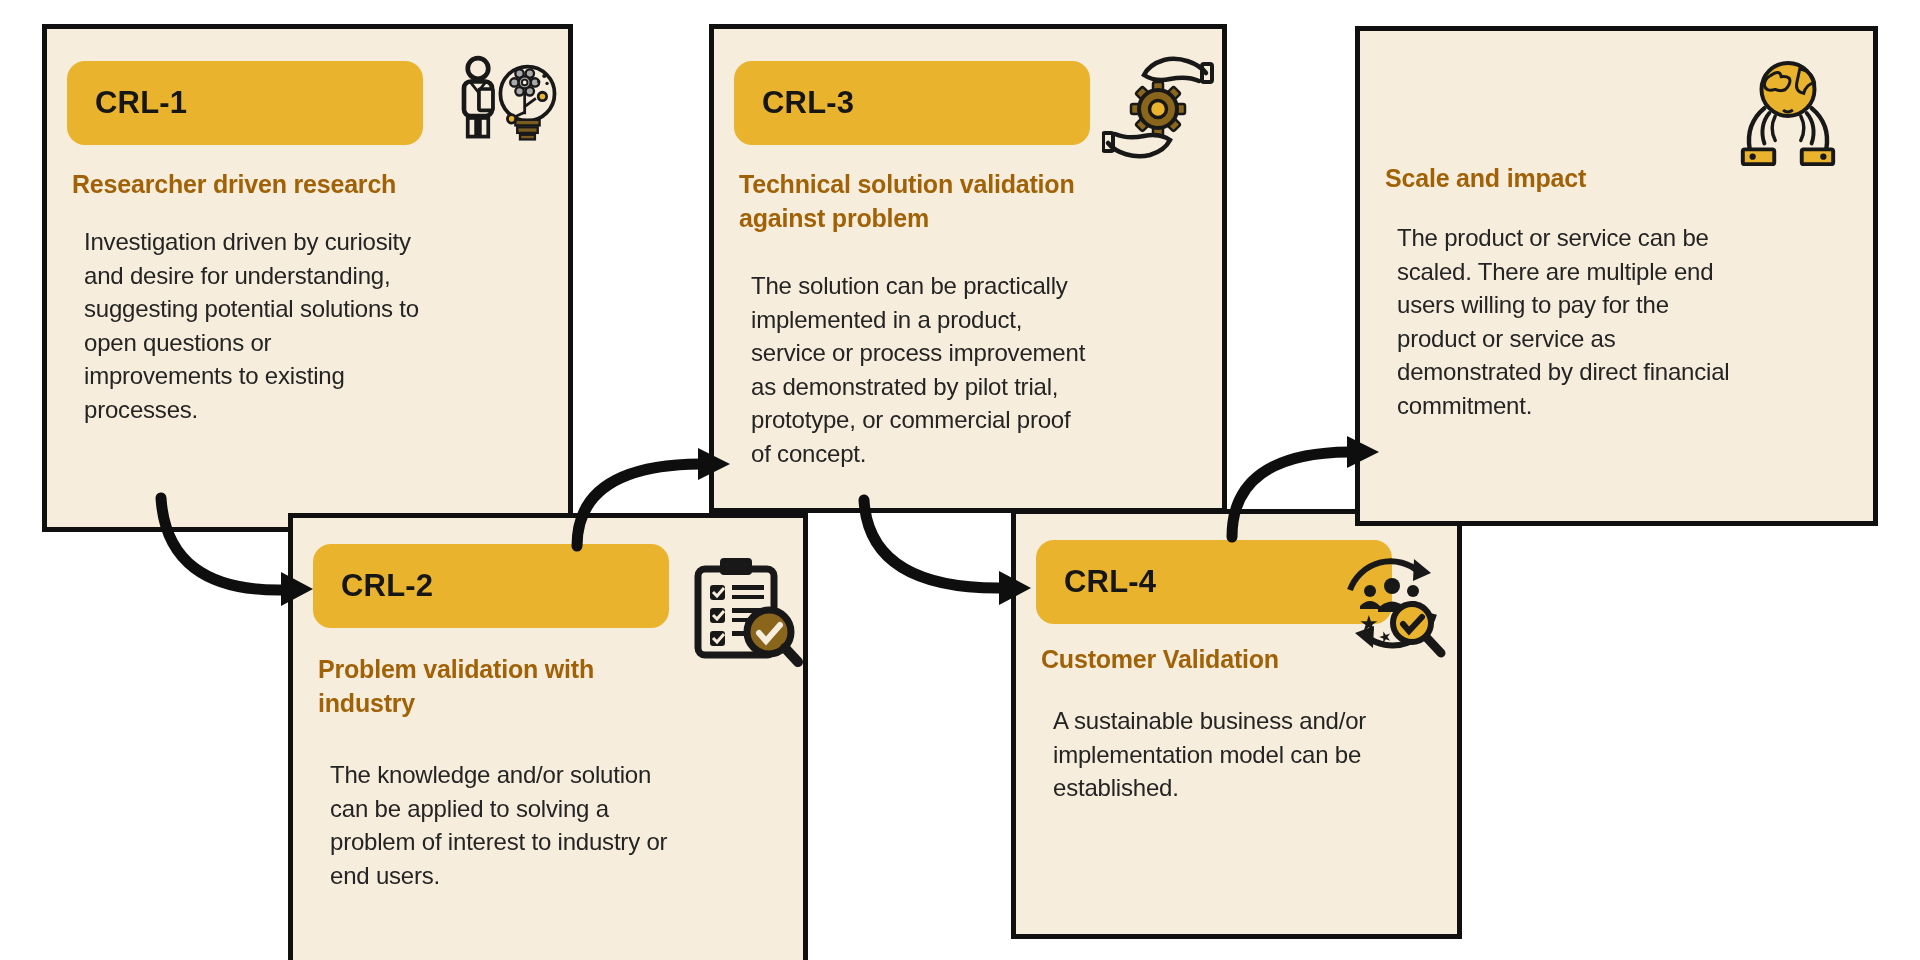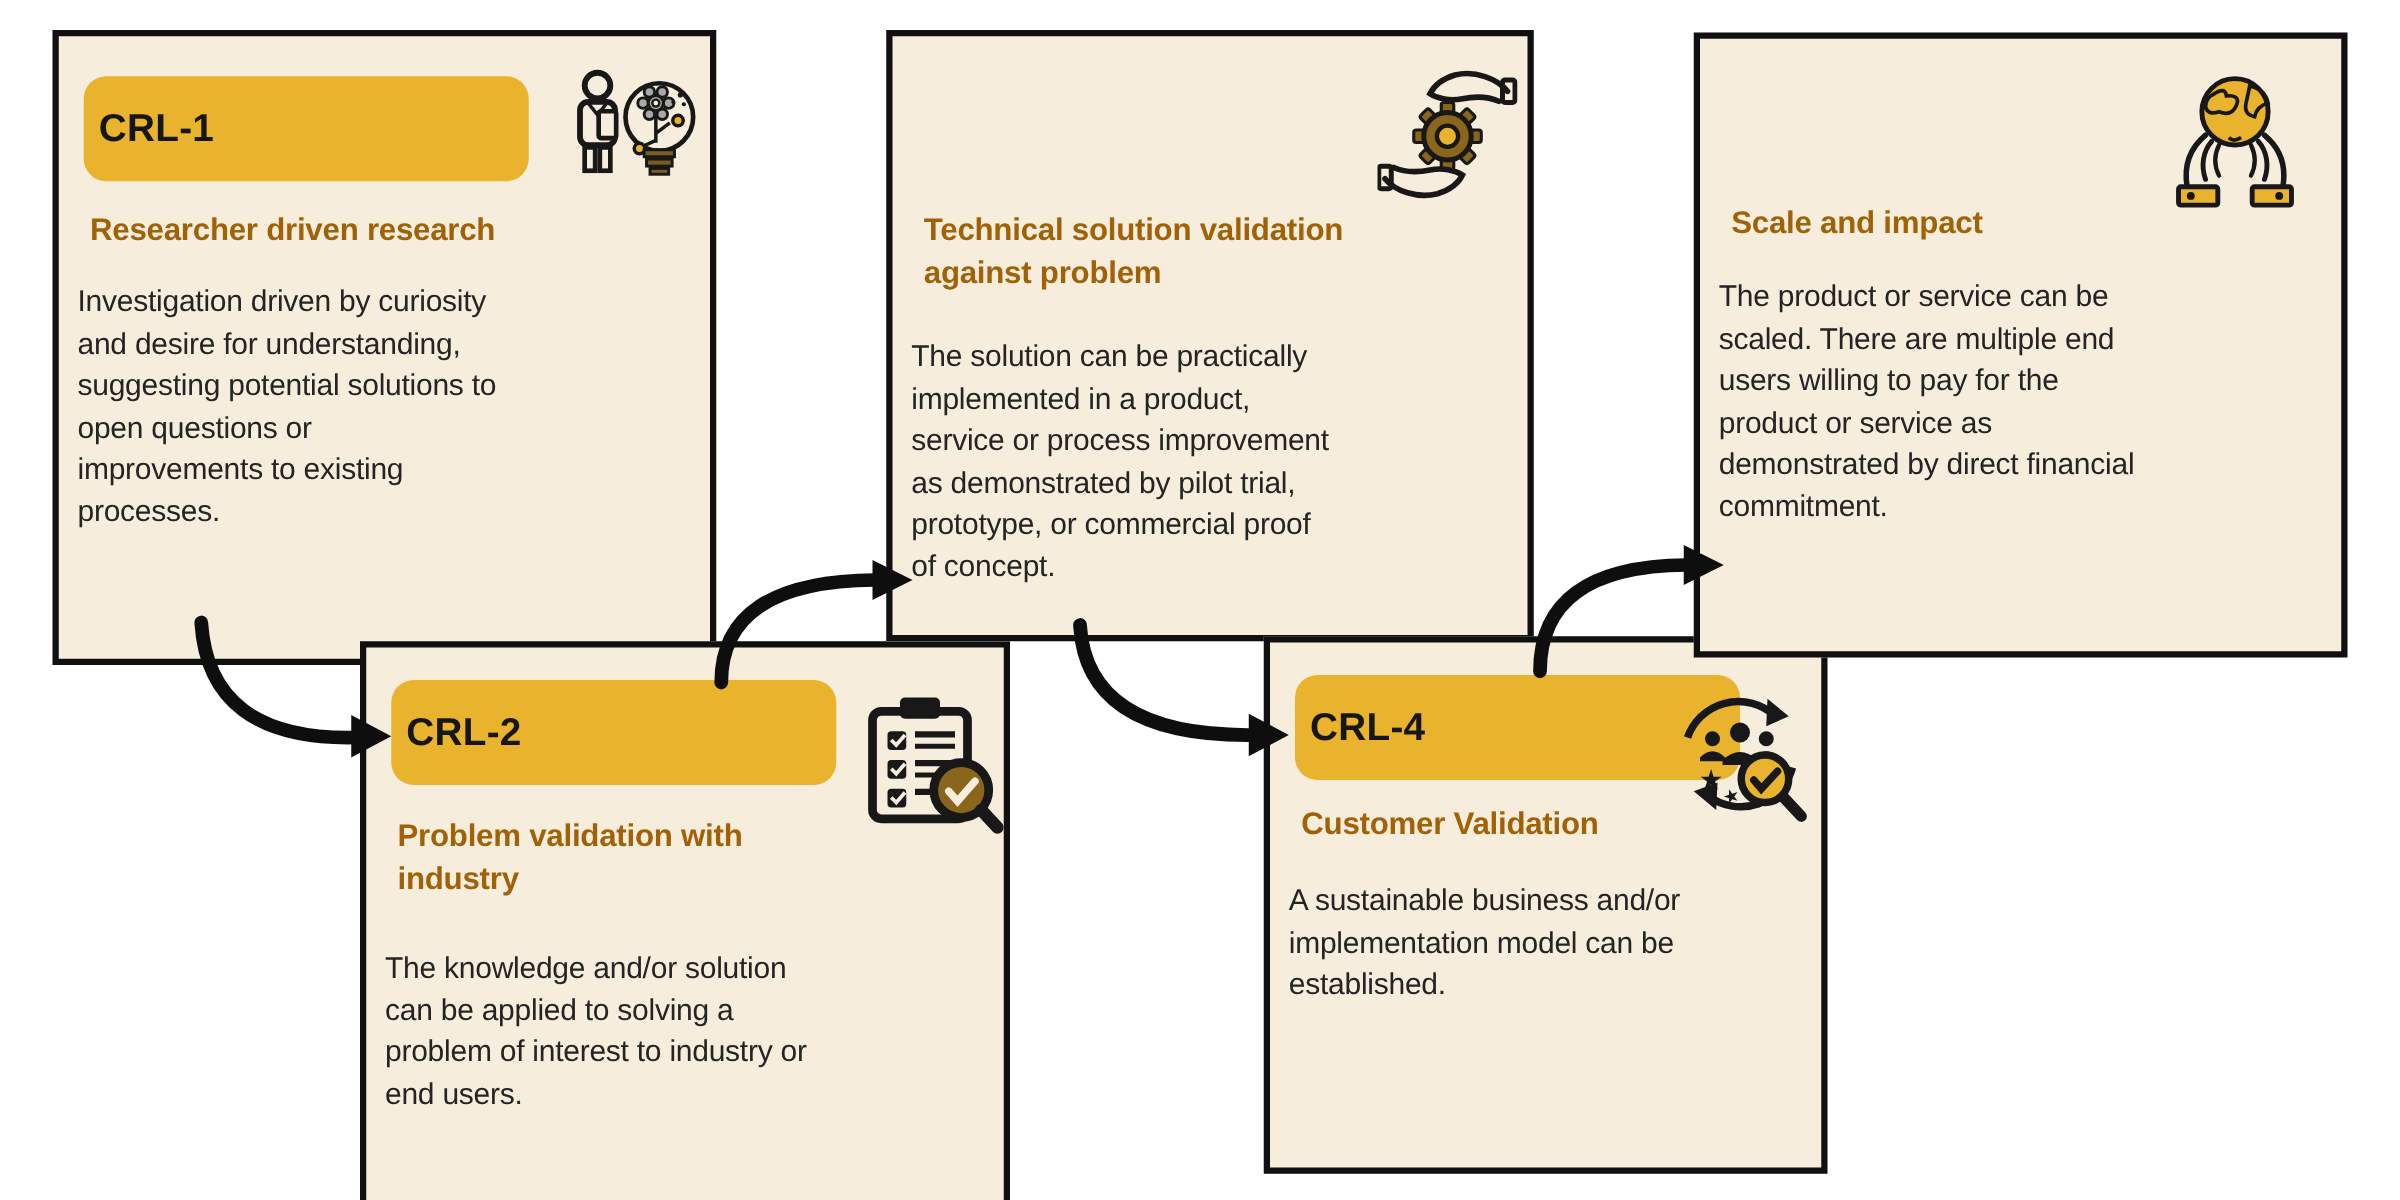--- a/index.html
+++ b/index.html
@@ -18,28 +18,28 @@
   .card{position:absolute;background:var(--card-bg);
     border:5px solid var(--card-border);}
   #card-1{left:42px;top:24px;width:531px;height:508px;z-index:1}
   #card-2{left:288px;top:513px;width:520px;height:541px;z-index:2}
   #card-3{left:709px;top:24px;width:518px;height:489px;z-index:3}
   #card-4{left:1011px;top:509px;width:451px;height:430px;z-index:4}
   #card-5{left:1355px;top:26px;width:523px;height:500px;z-index:5}
 
   .badge{position:absolute;left:20px;top:32px;width:356px;height:84px;
     background:var(--badge-yellow);border-radius:18px;
-    display:flex;align-items:center;padding-left:12px;}
+    display:flex;align-items:center;padding-left:28px;}
   #card-2 .badge,#card-4 .badge{top:26px}
   .badge-label{font-size:31px;font-weight:700;color:#161616;letter-spacing:.2px}
 
   .card-title{position:absolute;left:25px;right:24px;
     font-size:25px;font-weight:700;line-height:34px;color:#a16207;
     white-space:pre-line;letter-spacing:-0.2px}
-  .card-body{position:absolute;left:15px;right:16px;
+  .card-body{position:absolute;left:37px;right:16px;
     font-size:24px;font-weight:400;line-height:33.5px;color:#242424;
     white-space:pre-line;letter-spacing:-0.2px}
 
   #card-1 .card-title{top:138px} #card-1 .card-body{top:196px}
   #card-2 .card-title{top:134px} #card-2 .card-body{top:240px}
   #card-3 .card-title{top:138px} #card-3 .card-body{top:240px}
   #card-4 .card-title{top:128px} #card-4 .card-body{top:190px}
   #card-5 .card-title{top:130px} #card-5 .card-body{top:190px}
 
   .icon{position:absolute;width:112px;height:110px}
@@ -132,20 +132,23 @@
     </div>
     <h2 class="card-title">Problem validation with
 industry</h2>
     <p class="card-body">The knowledge and/or solution
 can be applied to solving a
 problem of interest to industry or
 end users.</p>
   </section>
 
   <section class="card" id="card-3">
+    <div class="badge">
+      <span class="badge-label">CRL-3</span>
+    </div>
     <div class="icon">
       <svg viewBox="0 0 112 112" width="112" height="112" stroke="#181818" fill="none">
         <path d="M104 22 C 96 12, 78 5, 62 9 C 52 12, 45 18, 42 24 C 48 28, 58 30, 68 28 C 78 26, 88 26, 97 30" stroke-width="4.5" stroke-linecap="round"></path>
         <rect x="100" y="13" width="10" height="18" rx="2" stroke-width="4"></rect>
         <g fill="#8A651C" stroke-width="2.5">
           <rect x="51" y="31" width="10" height="12" rx="2"></rect>
           <g transform="rotate(45 56 58)">
               <rect x="51" y="31" width="10" height="12" rx="2"></rect>
             </g>
           <g transform="rotate(90 56 58)">

